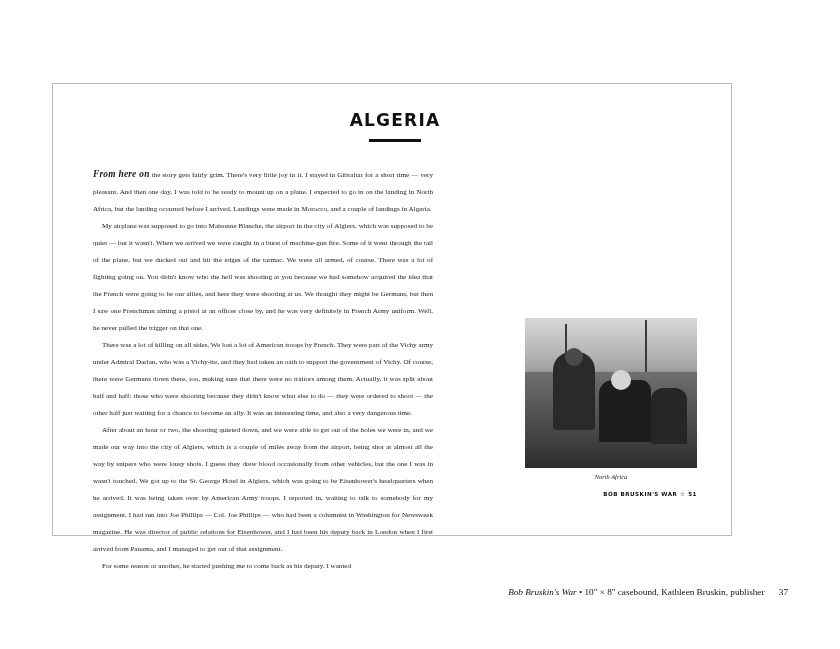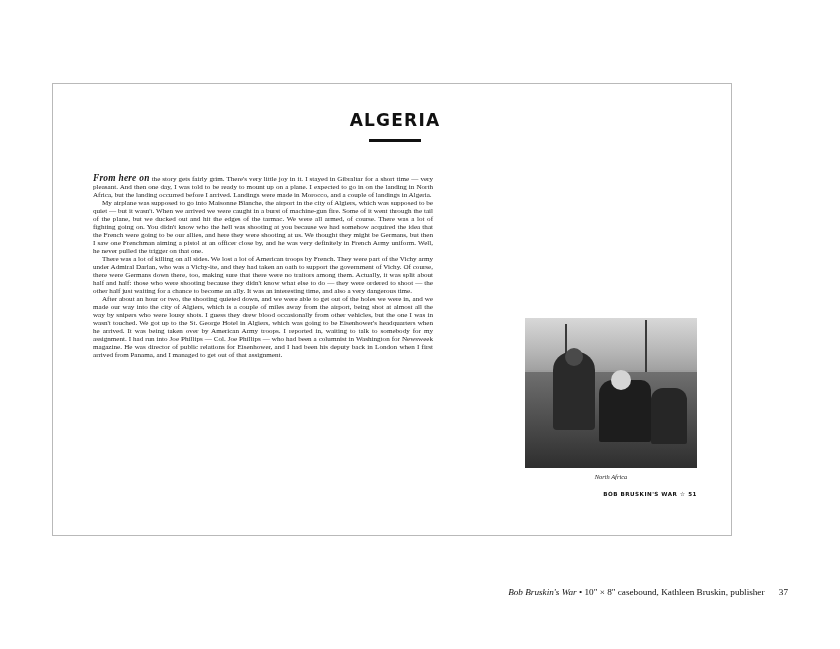--- a/index.html
+++ b/index.html
@@ -50,24 +50,24 @@
     width: 52px;
     height: 3px;
     background: #111;
     margin: 9px auto 0 auto;
   }
 
   
   .body-col {
     position: absolute;
     left: 0;
-    top: 72px;
+    top: 64px;
     width: 340px;
     font-size: 7.1px;
-    line-height: 8px;
+    line-height: 17px;
     text-align: justify;
     color: #1a1a1a;
   }
   .body-col p {
     margin: 0;
     text-indent: 9px;
   }
   .body-col p.first {
     text-indent: 0;
   }
@@ -215,20 +215,21 @@
   <div class="page-inner">
 
     <div class="chapter-title">ALGERIA</div>
     <div class="title-rule"></div>
 
     <div class="body-col">
       <p class="first"><span class="dropcap-phrase">From here on</span> <span>the story gets fairly grim. There's very little joy in it. I stayed in Gibraltar for a short time — very pleasant. And then one day, I was told to be ready to mount up on a plane. I expected to go in on the landing in North Africa, but the landing occurred before I arrived. Landings were made in Morocco, and a couple of landings in Algeria.</span></p>
       <p>My airplane was supposed to go into Maisonne Blanche, the airport in the city of Algiers, which was supposed to be quiet — but it wasn't. When we arrived we were caught in a burst of machine-gun fire. Some of it went through the tail of the plane, but we ducked out and hit the edges of the tarmac. We were all armed, of course. There was a lot of fighting going on. You didn't know who the hell was shooting at you because we had somehow acquired the idea that the French were going to be our allies, and here they were shooting at us. We thought they might be Germans, but then I saw one Frenchman aiming a pistol at an officer close by, and he was very definitely in French Army uniform. Well, he never pulled the trigger on that one.</p>
       <p>There was a lot of killing on all sides. We lost a lot of American troops by French. They were part of the Vichy army under Admiral Darlan, who was a Vichy-ite, and they had taken an oath to support the government of Vichy. Of course, there were Germans down there, too, making sure that there were no traitors among them. Actually, it was split about half and half: those who were shooting because they didn't know what else to do — they were ordered to shoot — the other half just waiting for a chance to become an ally. It was an interesting time, and also a very dangerous time.</p>
       <p>After about an hour or two, the shooting quieted down, and we were able to get out of the holes we were in, and we made our way into the city of Algiers, which is a couple of miles away from the airport, being shot at almost all the way by snipers who were lousy shots. I guess they drew blood occasionally from other vehicles, but the one I was in wasn't touched. We got up to the St. George Hotel in Algiers, which was going to be Eisenhower's headquarters when he arrived. It was being taken over by American Army troops. I reported in, waiting to talk to somebody for my assignment. I had run into Joe Phillips — Col. Joe Phillips — who had been a columnist in Washington for Newsweek magazine. He was director of public relations for Eisenhower, and I had been his deputy back in London when I first arrived from Panama, and I managed to get out of that assignment.</p>
+      <p>For some reason or another, he started pushing me to come back as his deputy. I wanted</p>
     </div>
 
     <div class="photo-wrap">
       <div class="photo">
         <div class="sky"></div>
         <div class="wall"></div>
         <div class="pole" style="left:40px; top:6px; height:50px;"></div>
         <div class="pole" style="left:120px; top:2px; height:54px;"></div>
         <div class="ground"></div>
         <div class="fig-a"></div>

